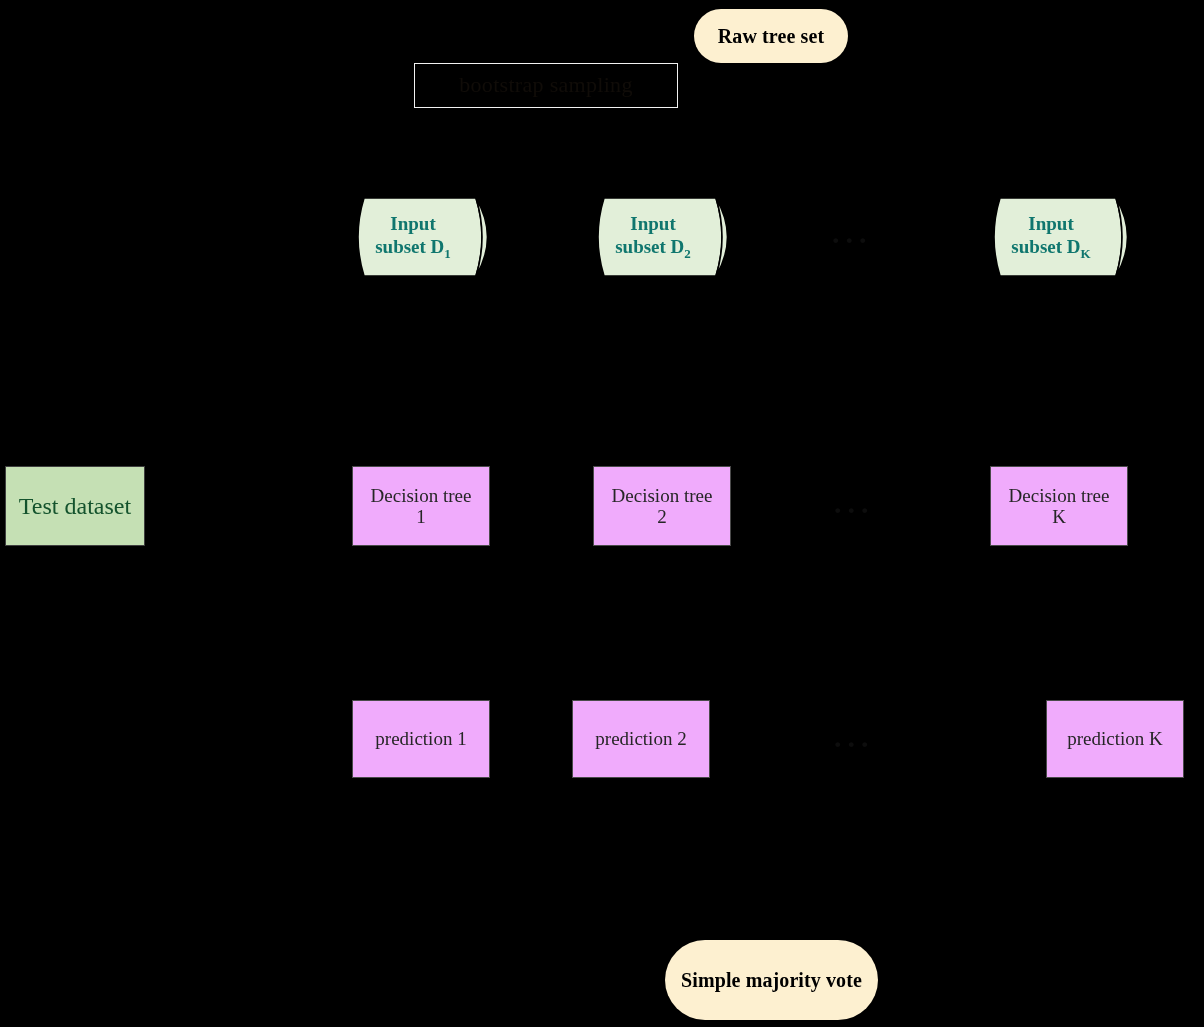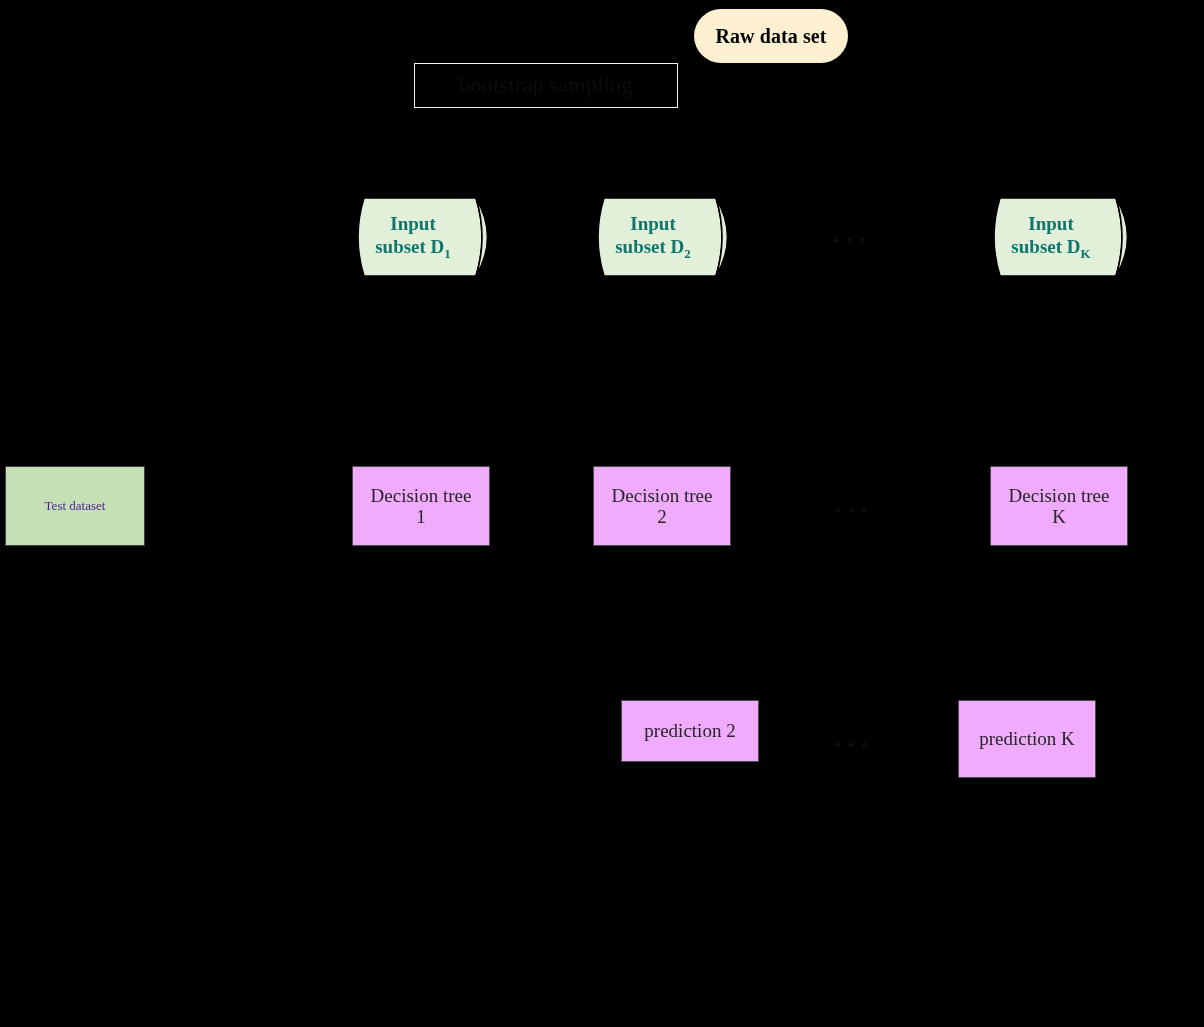--- a/index.html
+++ b/index.html
@@ -39,22 +39,22 @@
   .rect-gray {
     background: #f0abfc;
     border: 1px solid #4a4a4a;
     color: #262626;
     font-size: 19px;
   }
 
   .rect-green {
     background: #c5e0b4;
     border: 1px solid #3f3f3f;
-    color: #4c1d95;
-    font-size: 13px;
+    color: #14532d;
+    font-size: 24px;
   }
 
   
   .outline-box {
     background: #000000;
     border: 1px solid #f2f2f2;
     color: #100c08;
     font-size: 22px;
     letter-spacing: .3px;
   }
@@ -139,21 +139,21 @@
       <path d="M421,546 L421,698"></path>
       <path d="M662,546 L662,698"></path>
       <path d="M1059,546 L1059,698"></path>
 
       <path d="M421,778 L421,900 L760,900 L760,938"></path>
       <path d="M662,778 L662,900 L770,900 L770,938"></path>
       <path d="M1059,778 L1059,900 L782,900 L782,938"></path>
     </g>
   </svg>
 
-  <div class="node pill" style="left:694px; top:9px; width:154px; height:54px;">Raw data set</div>
+  <div class="node pill" style="left:694px; top:9px; width:154px; height:54px;">Raw tree set</div>
 
   <div class="node outline-box" style="left:414px; top:63px; width:264px; height:45px;">bootstrap sampling</div>
 
   <div class="cylinder" style="left:352px; top:196px; width:148px; height:82px;">
     <svg class="cyl-svg" viewBox="0 0 148 82" preserveAspectRatio="none">
       <path d="M12,2 Q0,41 12,80 L124,80 Q136,41 124,2 Z" fill="#e2efd9" stroke="#000000" stroke-width="1.6"></path>
       <path d="M124,2 Q147,41 124,80 Q136,41 124,2 Z" fill="#e2efd9" stroke="#000000" stroke-width="1.6"></path>
     </svg>
     <div class="cyl-label">
       <span>Input</span>
@@ -197,21 +197,23 @@
     <span>2</span>
   </div>
 
   <div class="node rect-gray" style="left:990px; top:466px; width:138px; height:80px; flex-direction:column;">
     <span>Decision tree</span>
     <span>K</span>
   </div>
 
   <div class="dots" style="left:834px; top:488px;">...</div>
 
-
-  <div class="node rect-gray" style="left:621px; top:700px; width:138px; height:62px;">prediction 2</div>
-
-  <div class="node rect-gray" style="left:958px; top:700px; width:138px; height:78px;">prediction K</div>
+  <div class="node rect-gray" style="left:352px; top:700px; width:138px; height:78px;">prediction 1</div>
+
+  <div class="node rect-gray" style="left:572px; top:700px; width:138px; height:78px;">prediction 2</div>
+
+  <div class="node rect-gray" style="left:1046px; top:700px; width:138px; height:78px;">prediction K</div>
 
   <div class="dots" style="left:834px; top:722px;">...</div>
 
+  <div class="node pill" style="left:665px; top:940px; width:213px; height:80px;">Simple majority vote</div>
 
 </div>
 
 </body></html>

